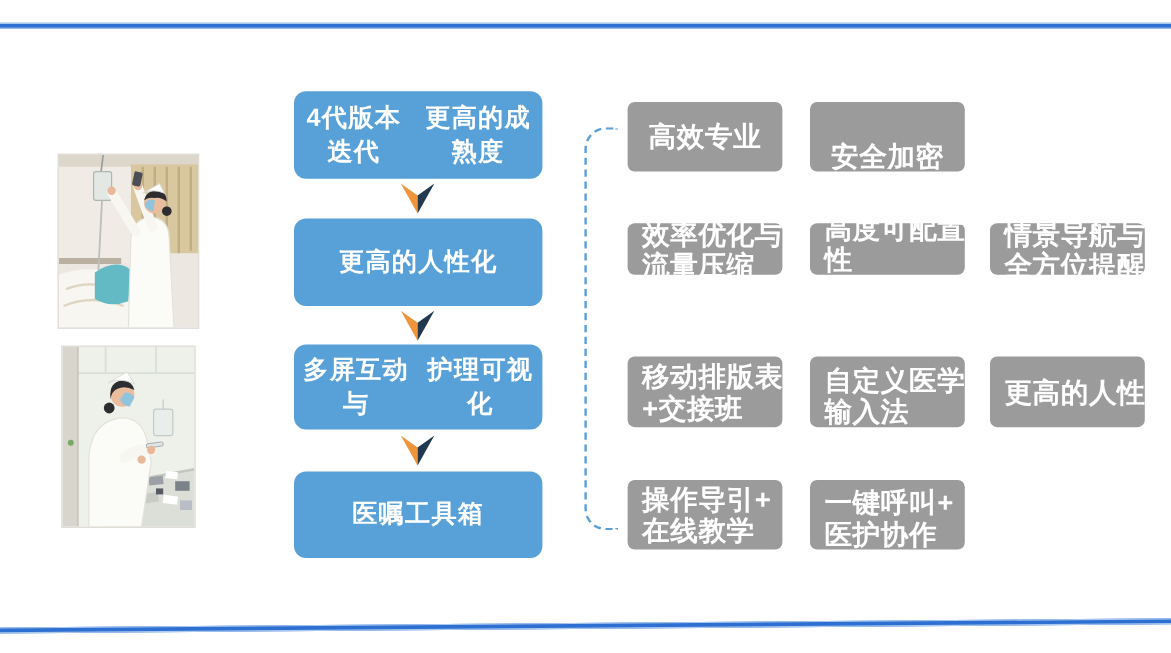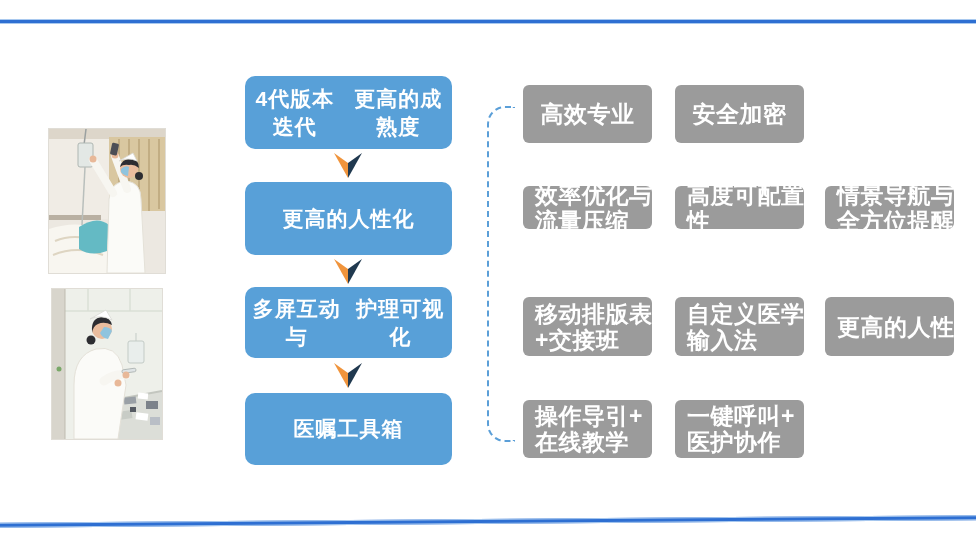--- a/index.html
+++ b/index.html
@@ -44,21 +44,21 @@
 
   
   .cell{
     position:absolute;width:129px;background:#9b9b9b;border-radius:6px;
     color:#ffffff;font-weight:bold;font-size:23px;line-height:26px;
     display:flex;flex-direction:column;justify-content:center;
     align-items:flex-start;text-align:left;
     padding:0 12px;box-sizing:border-box;letter-spacing:0.5px;
   }
   .cell.center{align-items:center;text-align:center;}
-  .c0{left:523px;} .c1{left:675px;} .c2{left:825px;}
+  .c0{left:523px;} .c1{left:675px;justify-content:flex-end;} .c2{left:825px;}
   .r0{top:85px;height:58px;} .r1{top:186px;height:43px;}
   .r2{top:297px;height:59px;} .r3{top:400px;height:58px;}
   .cell span{display:block;white-space:nowrap;}
 </style>
 </head>
 <body>
 
 <div class="slide">
 
   <div class="rule rule-top"></div>

